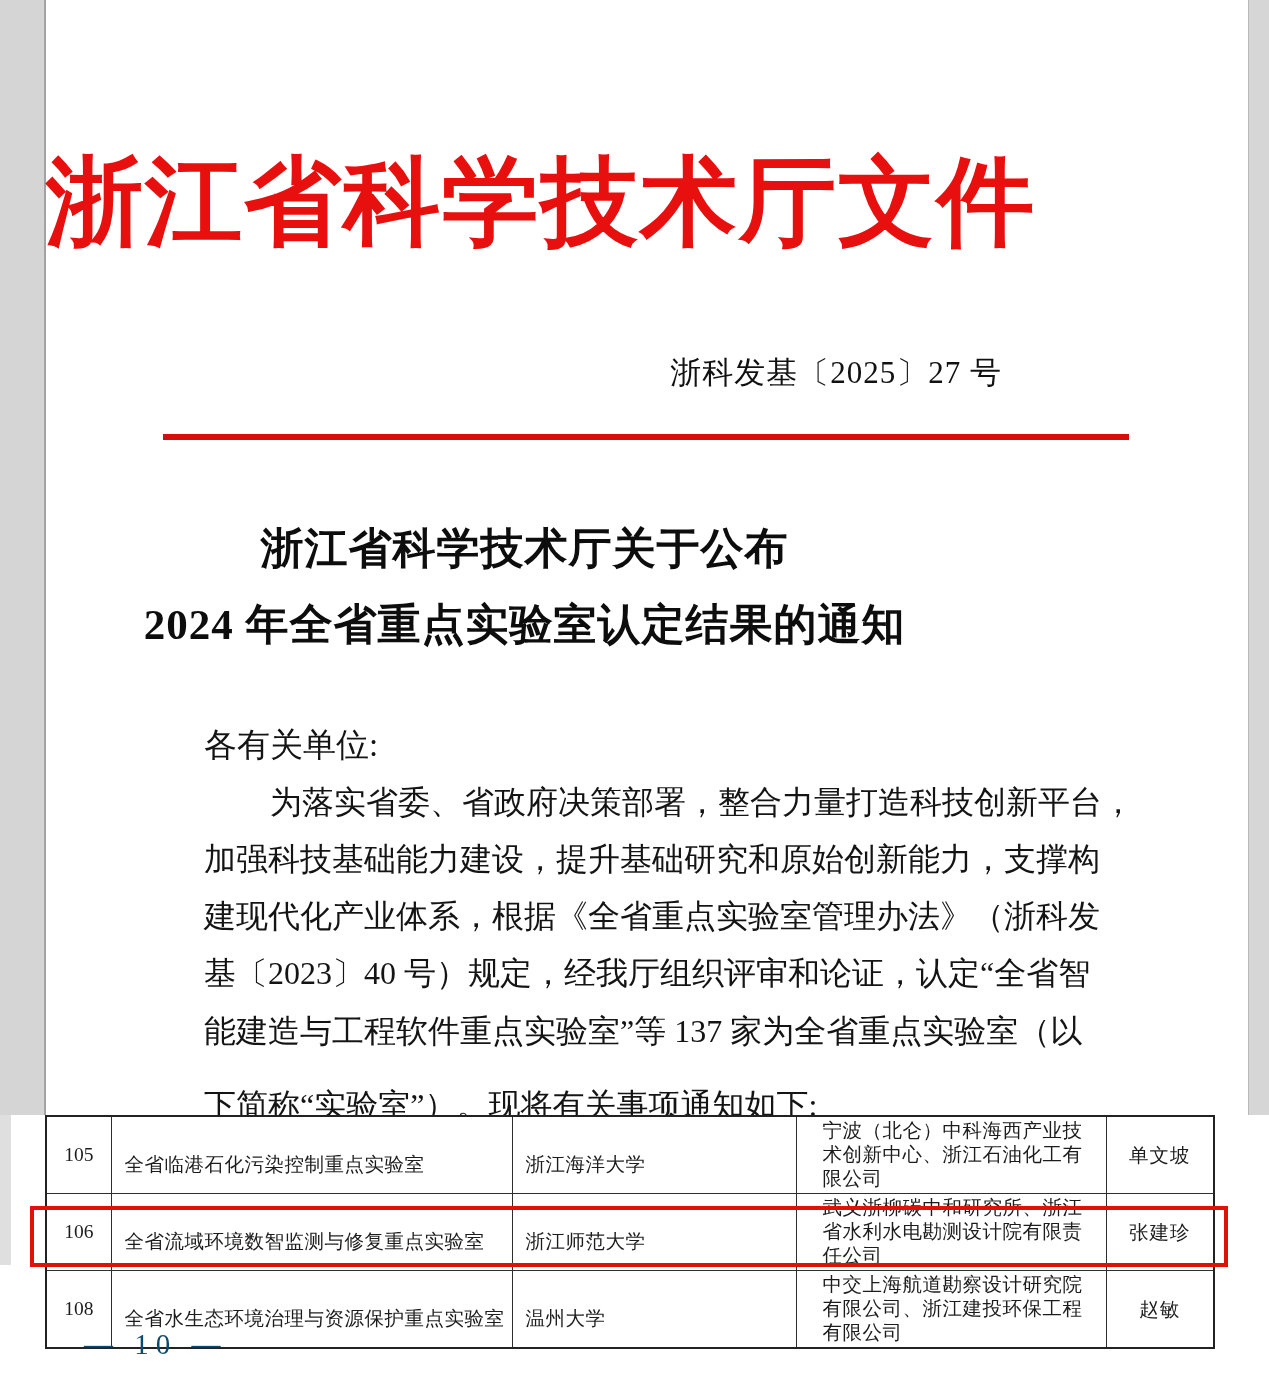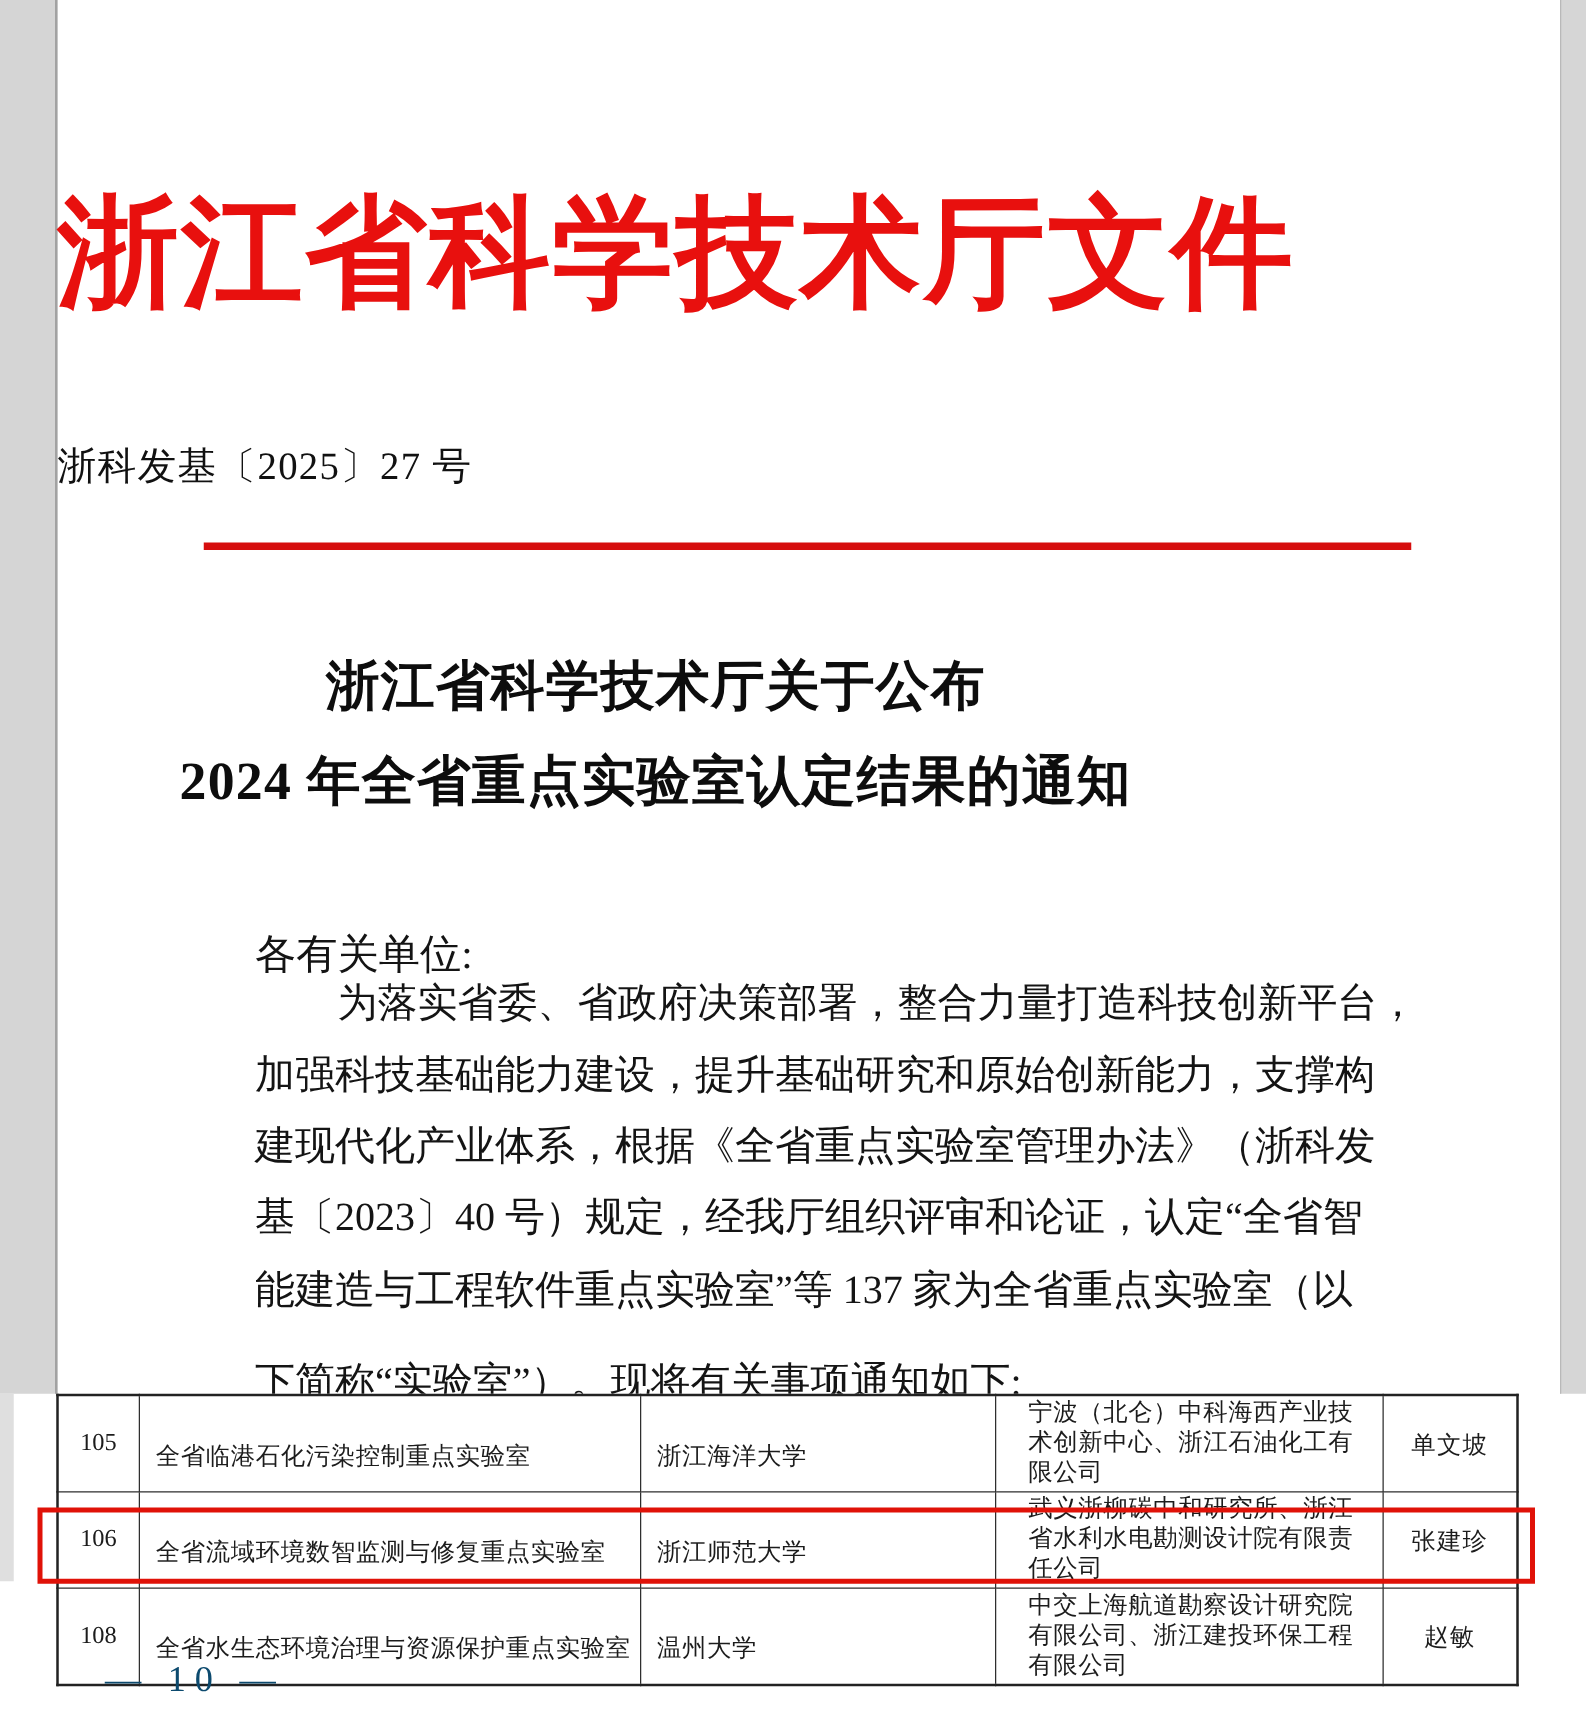--- a/index.html
+++ b/index.html
@@ -13,32 +13,32 @@
   .gray-strip-left{left:0;top:0;width:44px;height:1115px;background:#d5d5d5;border-right:2px solid #a2a2a2;}
   .gray-strip-right{left:1248px;top:0;width:21px;height:1115px;background:#d6d6d6;border-left:1px solid #b9b9b9;}
   .gray-sliver-bottom-left{left:0;top:1115px;width:11px;height:150px;background:#dfdfdf;}
   
   .org-title{
     left:46px;top:150px;width:980px;text-align:center;
     font-size:97px;font-weight:bold;letter-spacing:2px;color:#e8100e;
     white-space:nowrap;line-height:1.1;
   }
   .doc-number{
-    left:46px;top:352px;width:956px;text-align:left;
+    left:46px;top:352px;width:956px;text-align:right;
     font-size:31px;letter-spacing:1px;color:#111;
   }
   .red-rule{left:163px;top:434px;width:966px;height:6px;background:#d60e0e;}
   .notice-title{
     left:46px;width:957px;text-align:center;font-size:43px;font-weight:bold;
     letter-spacing:1px;color:#0d0d0d;white-space:nowrap;
   }
   .notice-title.l1{top:520px;}
   .notice-title.l2{top:596px;}
   
-  .salutation{left:204px;top:723px;font-size:33px;color:#141414;margin-top:18px;}
+  .salutation{left:204px;top:723px;font-size:33px;color:#141414;}
   .para-line{left:204px;width:950px;font-size:32px;color:#141414;white-space:nowrap;}
   .para-line.indent{padding-left:66px;}
   .p0{top:781px;}.p1{top:838px;}.p2{top:895px;}.p3{top:952px;}.p4{top:1010px;}.p5{top:1084px;}
   
   table.labs{
     left:45px;top:1115px;position:absolute;border-collapse:collapse;
     width:1168px;table-layout:fixed;background:#ffffff;
   }
   table.labs td{
     border:1.6px solid #2e2e2e;font-size:19.5px;color:#1c1c1c;

